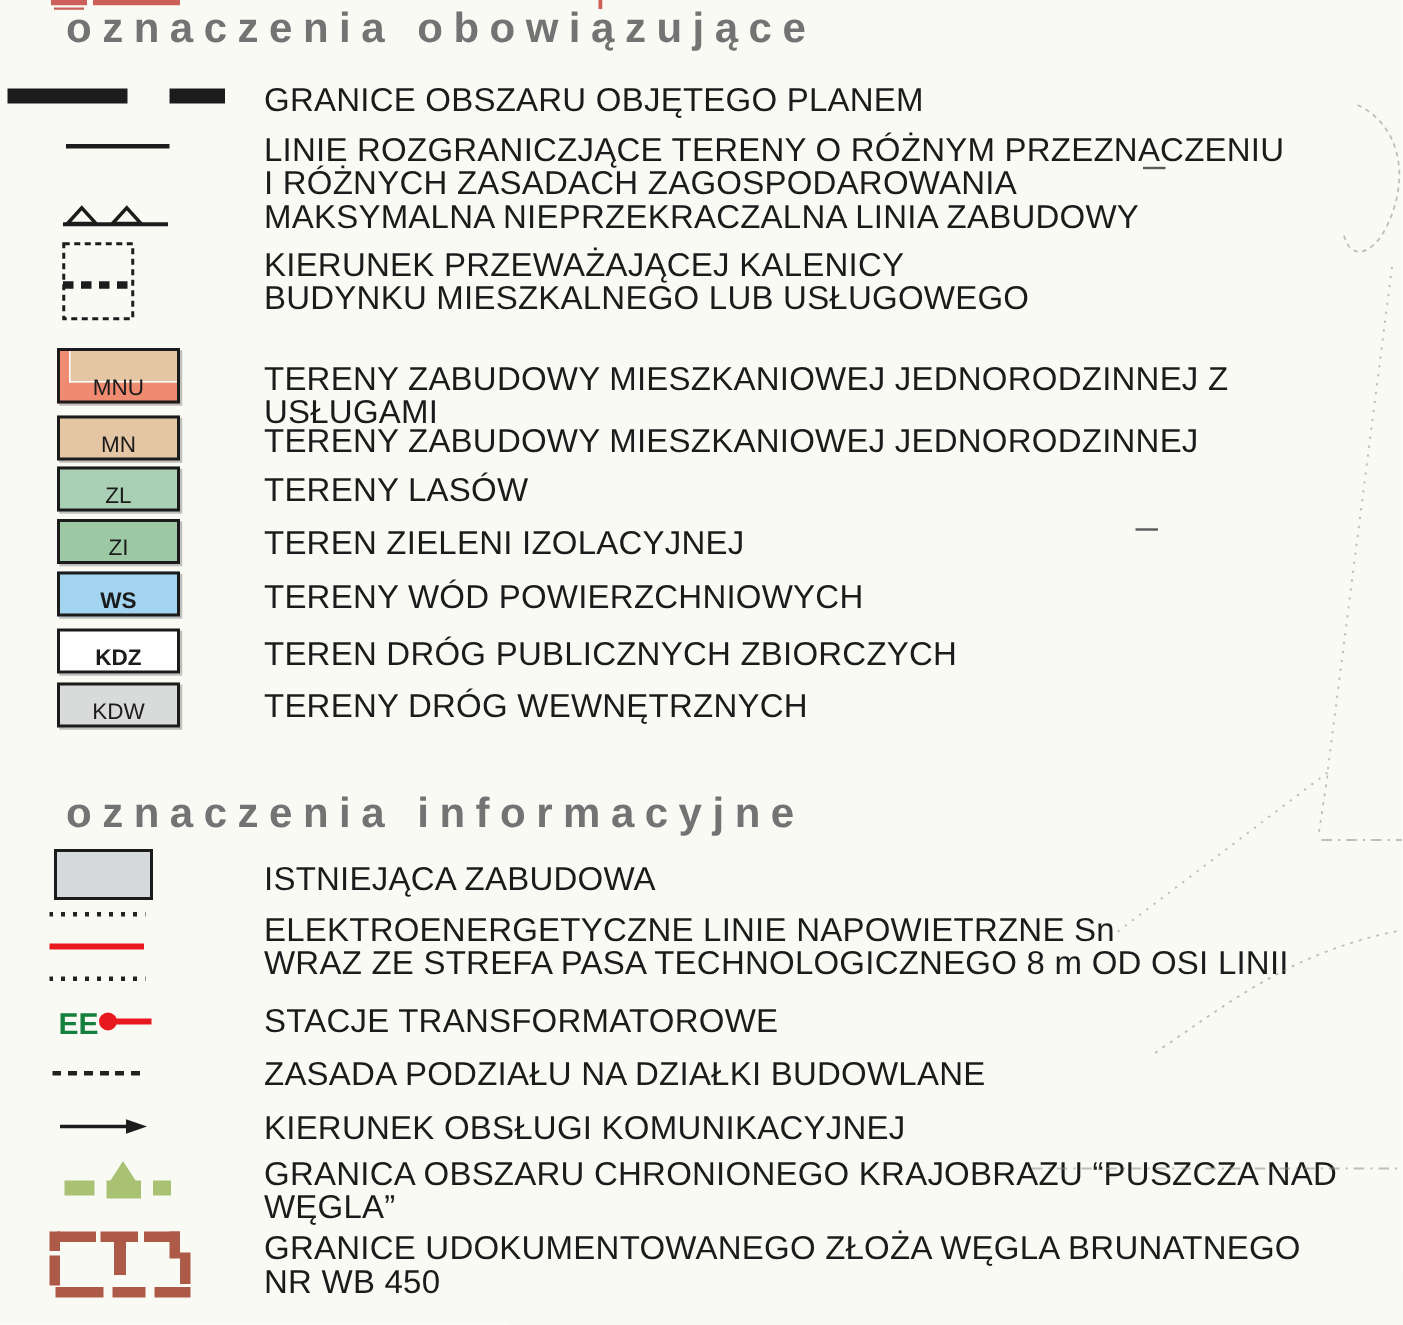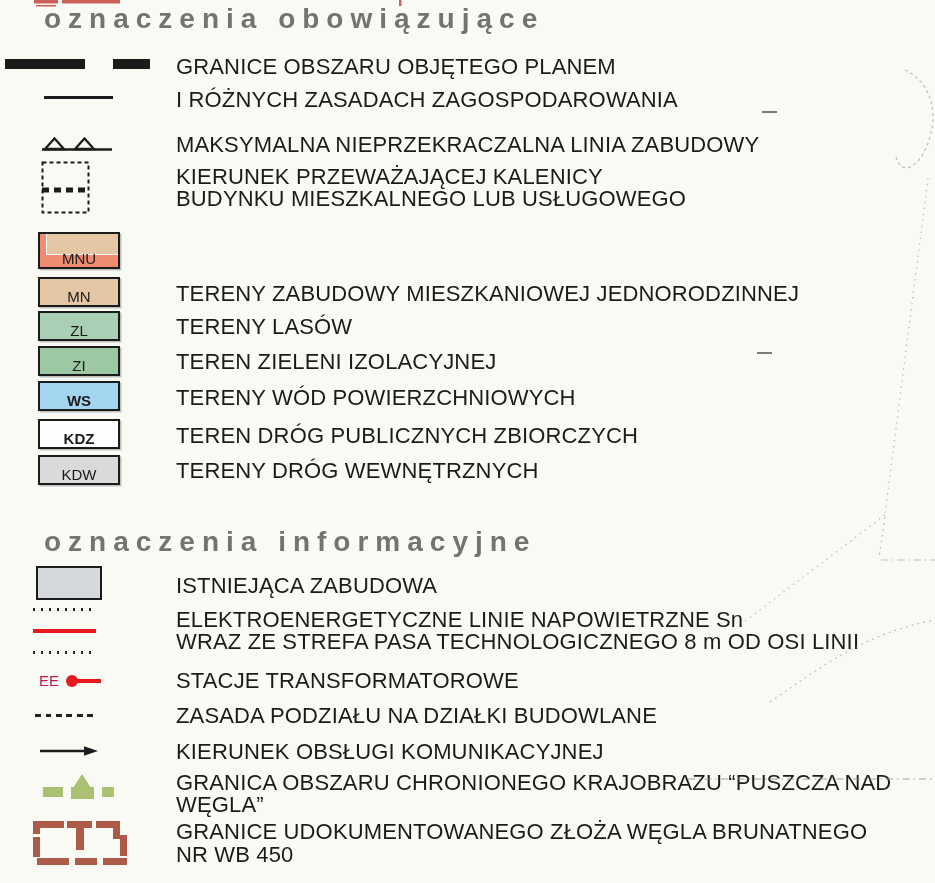--- a/index.html
+++ b/index.html
@@ -37,21 +37,21 @@
   #box-kdw{top:455px;background:var(--c-kdw)}
 
   
   #sym-existing{position:absolute;left:36px;top:566px;width:62px;height:30px;
     background:var(--c-existing);border:2px solid #1b1b1b}
   .dotline{position:absolute;left:33px;width:64px;height:3px;
     background:repeating-linear-gradient(90deg,#222 0 2.5px,transparent 2.5px 8px)}
   #dot1{top:608px}
   #dot2{top:651px}
   #redline{position:absolute;left:33px;top:629px;width:63px;height:4px;background:var(--c-power_red)}
-  #sym-trafo-label{position:absolute;left:39px;top:672px;font-size:15px;font-weight:400;color:#be185d}
+  #sym-trafo-label{position:absolute;left:39px;top:672px;font-size:20px;font-weight:700;color:#15803d}
   #trafo-dot{position:absolute;left:66px;top:675px;width:12px;height:12px;border-radius:50%;background:var(--c-power_red)}
   #trafo-line{position:absolute;left:75px;top:679px;width:26px;height:3.5px;background:var(--c-power_red)}
   #sym-parcel{position:absolute;left:35px;top:714px;width:59px;height:3px;
     background:repeating-linear-gradient(90deg,#222 0 6px,transparent 6px 10.5px)}
   #sym-arrow{left:40px;top:744px}
   #sym-ochk{left:41px;top:774px}
   #sym-coal{left:31px;top:819px}
 
   .artifacts{position:absolute;left:0;top:0;pointer-events:none}
 </style>
@@ -64,20 +64,21 @@
   <div class="title" id="title-2">oznaczenia informacyjne</div>
 
   <div class="bar b1"></div>
   <div class="bar b2"></div>
   <div class="txt" style="top:56px">
       <span>GRANICE OBSZARU OBJĘTEGO PLANEM</span>
     </div>
 
   <div class="thin-line"></div>
   <div class="txt" style="top:89px">
+    <span>LINIE ROZGRANICZJĄCE TERENY O RÓŻNYM PRZEZNACZENIU</span>
     <span>I RÓŻNYCH ZASADACH ZAGOSPODAROWANIA</span>
   </div>
 
   <div class="svgbox" id="sym-setback">
     <svg width="72" height="18">
       <line x1="0" y1="14.5" x2="70" y2="14.5" stroke="#1c1c1c" stroke-width="2.6"></line>
       <polygon points="3,14 12.5,3.5 22,14" fill="none" stroke="#1c1c1c" stroke-width="2.3"></polygon>
       <polygon points="33,14 42.5,3.5 52,14" fill="none" stroke="#1c1c1c" stroke-width="2.3"></polygon>
     </svg>
   </div>
@@ -93,20 +94,23 @@
   </div>
   <div class="txt" style="top:166px">
     <span>KIERUNEK PRZEWAŻAJĄCEJ KALENICY</span>
     <span>BUDYNKU MIESZKALNEGO LUB USŁUGOWEGO</span>
   </div>
 
   <div class="zbox" id="box-mnu">
     <div class="mnu-inner"></div>
     <span class="code">MNU</span>
   </div>
+  <div class="txt" style="top:242px">
+      <span>TERENY ZABUDOWY MIESZKANIOWEJ JEDNORODZINNEJ Z USŁUGAMI</span>
+    </div>
 
   <div class="zbox" id="box-mn">
     <span class="code">MN</span>
   </div>
   <div class="txt" style="top:283px">
       <span>TERENY ZABUDOWY MIESZKANIOWEJ JEDNORODZINNEJ</span>
     </div>
 
   <div class="zbox" id="box-zl">
     <span class="code">ZL</span>

